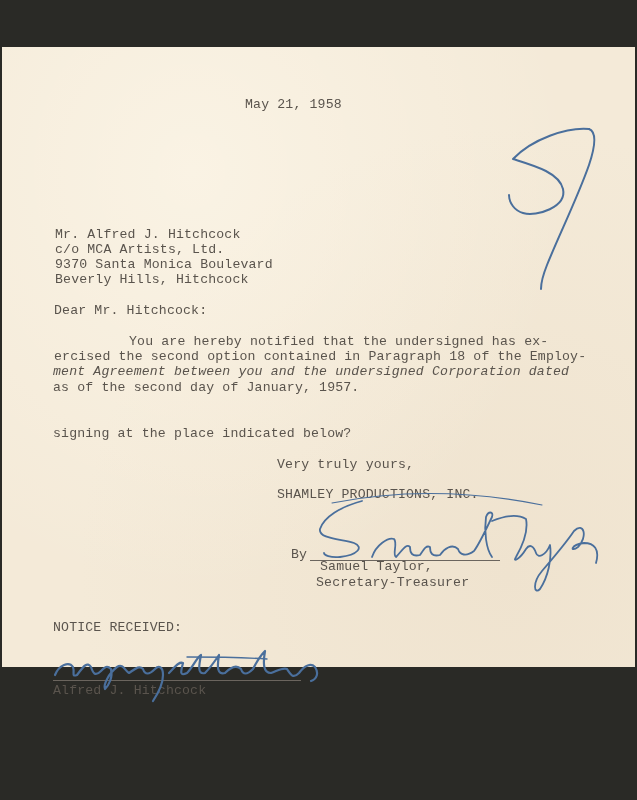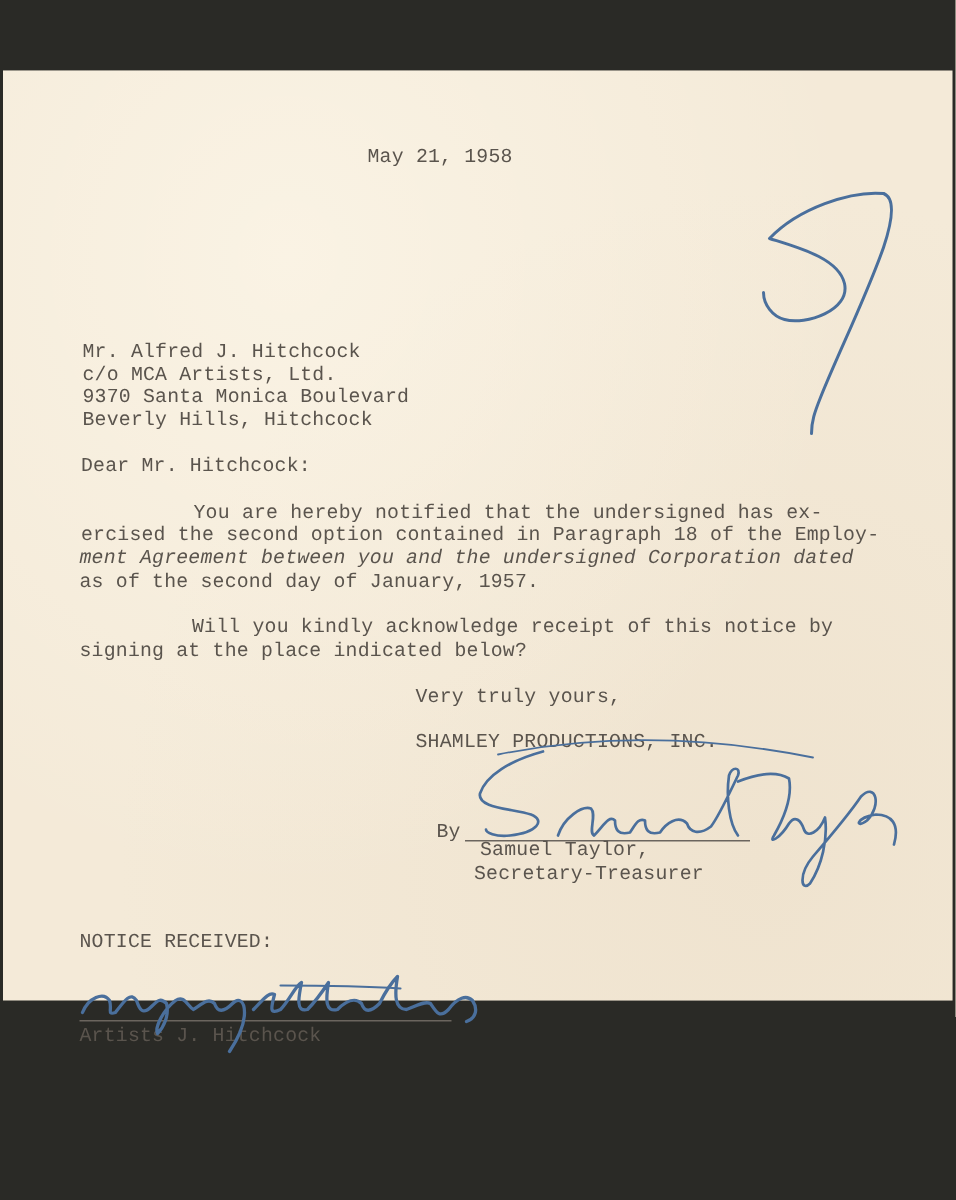--- a/index.html
+++ b/index.html
@@ -61,34 +61,33 @@
   <div class="t" style="left:53px; top:210px;">9370 Santa Monica Boulevard</div>
   <div class="t" style="left:53px; top:225px;">Beverly Hills, Hitchcock</div>
 
   <div class="t" style="left:52px; top:256px;">Dear Mr. Hitchcock:</div>
 
   <div class="t" style="left:127px; top:287px;">You are hereby notified that the undersigned has ex-</div>
   <div class="t" style="left:52px; top:302px;">ercised the second option contained in Paragraph 18 of the Employ-</div>
   <div class="t" style="left:51px; top:317px;font-style:italic;">ment Agreement between you and the undersigned Corporation dated</div>
   <div class="t" style="left:51px; top:333px;">as of the second day of January, 1957.</div>
 
-  <div class="t" style="left:126px; top:363px;">Will you kindly acknowledge receipt of this notice by</div>
   <div class="t" style="left:51px; top:379px;">signing at the place indicated below?</div>
 
   <div class="t" style="left:275px; top:410px;">Very truly yours,</div>
   <div class="t" style="left:275px; top:440px;">SHAMLEY PRODUCTIONS, INC.</div>
 
   <div class="t" style="left:289px; top:500px;">By</div>
   <div class="rule" style="left:308px; top:513px; width:190px;"></div>
   <div class="t" style="left:318px; top:512px;">Samuel Taylor,</div>
   <div class="t" style="left:314px; top:528px;">Secretary-Treasurer</div>
 
   <div class="t" style="left:51px; top:573px;">NOTICE RECEIVED:</div>
   <div class="rule" style="left:51px; top:633px; width:248px;"></div>
-  <div class="t" style="left:51px; top:636px;">Artists J. Hitchcock</div>
+  <div class="t" style="left:51px; top:636px;">Alfred J. Hitchcock</div>
 
   <svg class="sig" style="left:495px; top:70px;" width="110" height="180" viewBox="0 0 110 180">
     <path d="M92 12 C 70 10, 35 22, 16 42 C 35 48, 62 55, 66 72 C 70 90, 40 100, 26 96 C 18 94, 12 86, 12 78" stroke-width="2"></path>
     <path d="M92 12 C 100 15, 98 30, 92 48 C 80 82, 62 118, 50 148 C 46 158, 44 164, 44 172" stroke-width="2"></path>
   </svg>
 
   <svg class="sig" style="left:300px; top:440px;" width="310" height="110" viewBox="0 0 310 110">
     <path d="M60 14 C 38 20, 22 30, 18 42 C 16 52, 40 52, 52 56 C 62 60, 56 68, 38 70 C 28 71, 22 68, 22 66" stroke-width="1.8"></path>
     <path d="M70 70 C 74 58, 86 50, 92 52 C 96 56, 90 68, 94 70 C 100 64, 104 56, 108 60 C 108 66, 110 70, 118 68 C 122 62, 124 58, 128 60 C 128 66, 130 70, 138 68 C 142 62, 150 56, 156 62 C 158 68, 164 70, 172 64 C 178 56, 186 38, 190 30 C 192 24, 186 24, 184 30 C 182 44, 184 62, 190 70" stroke-width="1.8"></path>
     <path d="M190 34 C 200 30, 214 26, 224 32 C 226 42, 222 56, 214 70 C 210 76, 218 72, 224 62 C 228 56, 232 60, 234 66 C 236 72, 244 68, 248 58 C 250 72, 246 90, 238 102 C 232 108, 230 96, 240 84 C 252 70, 264 56, 272 44 C 282 34, 286 50, 276 60 C 268 66, 268 58, 282 56 C 292 56, 298 62, 294 76" stroke-width="1.8"></path>

